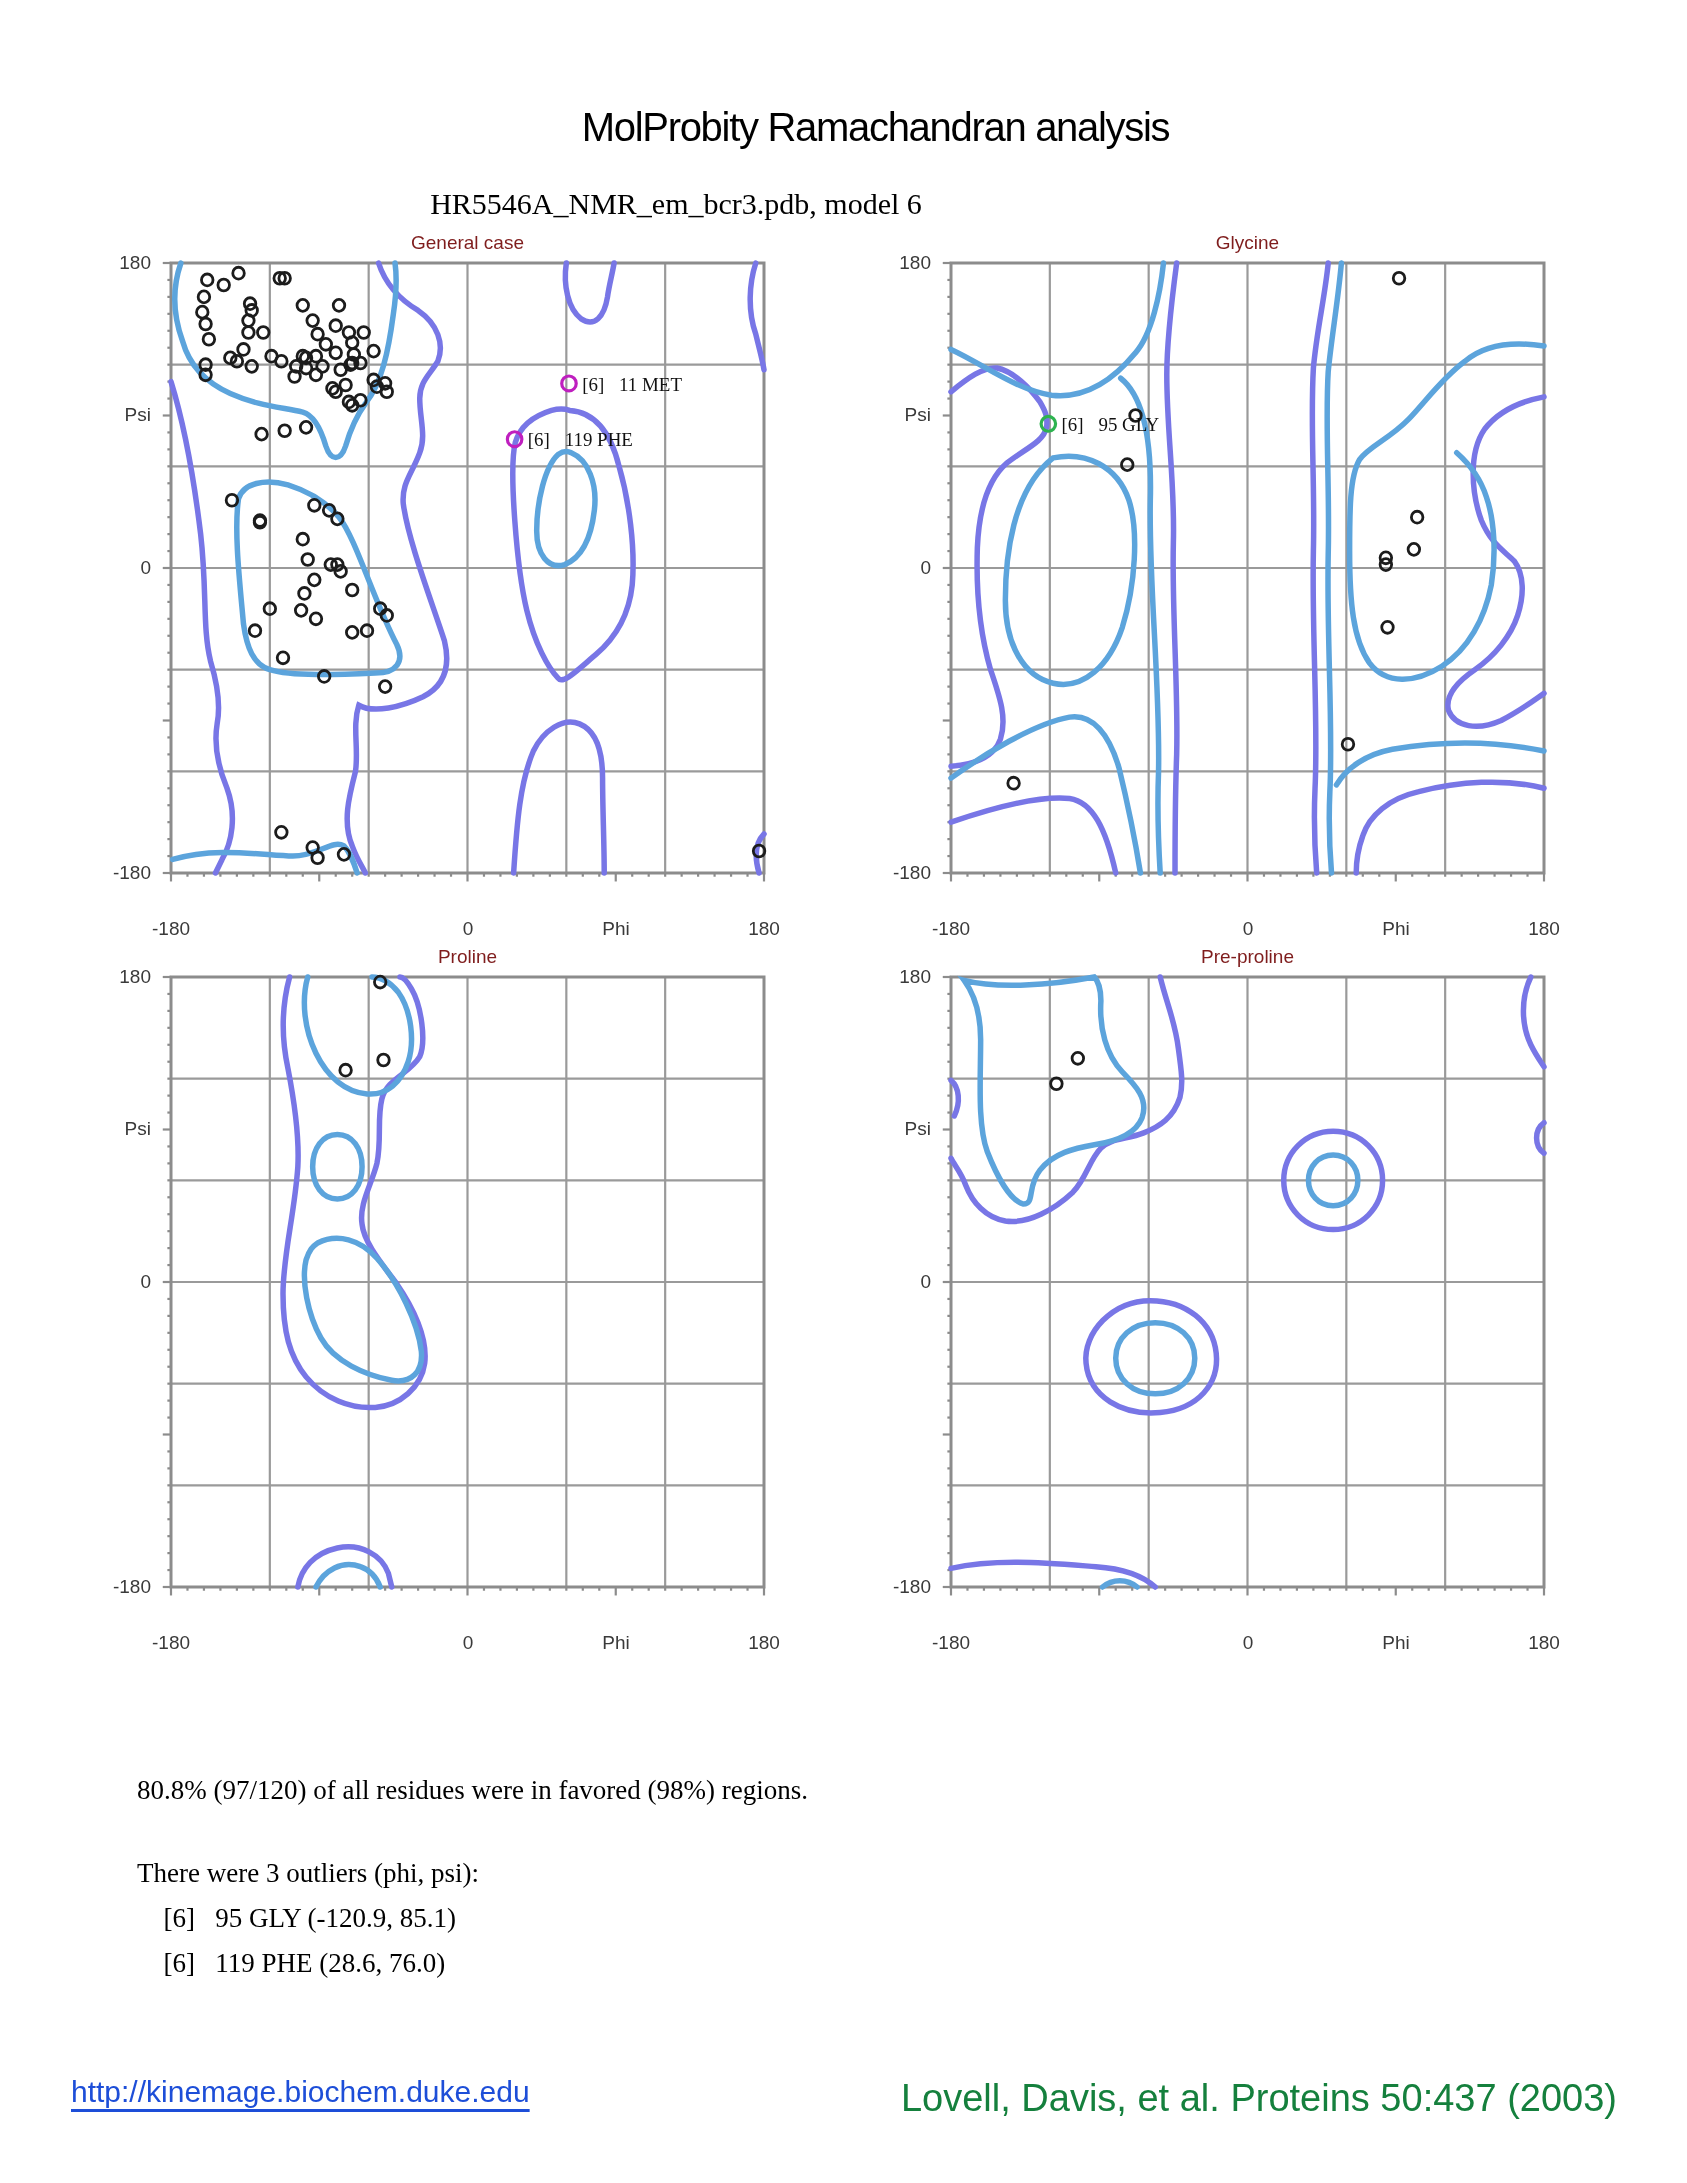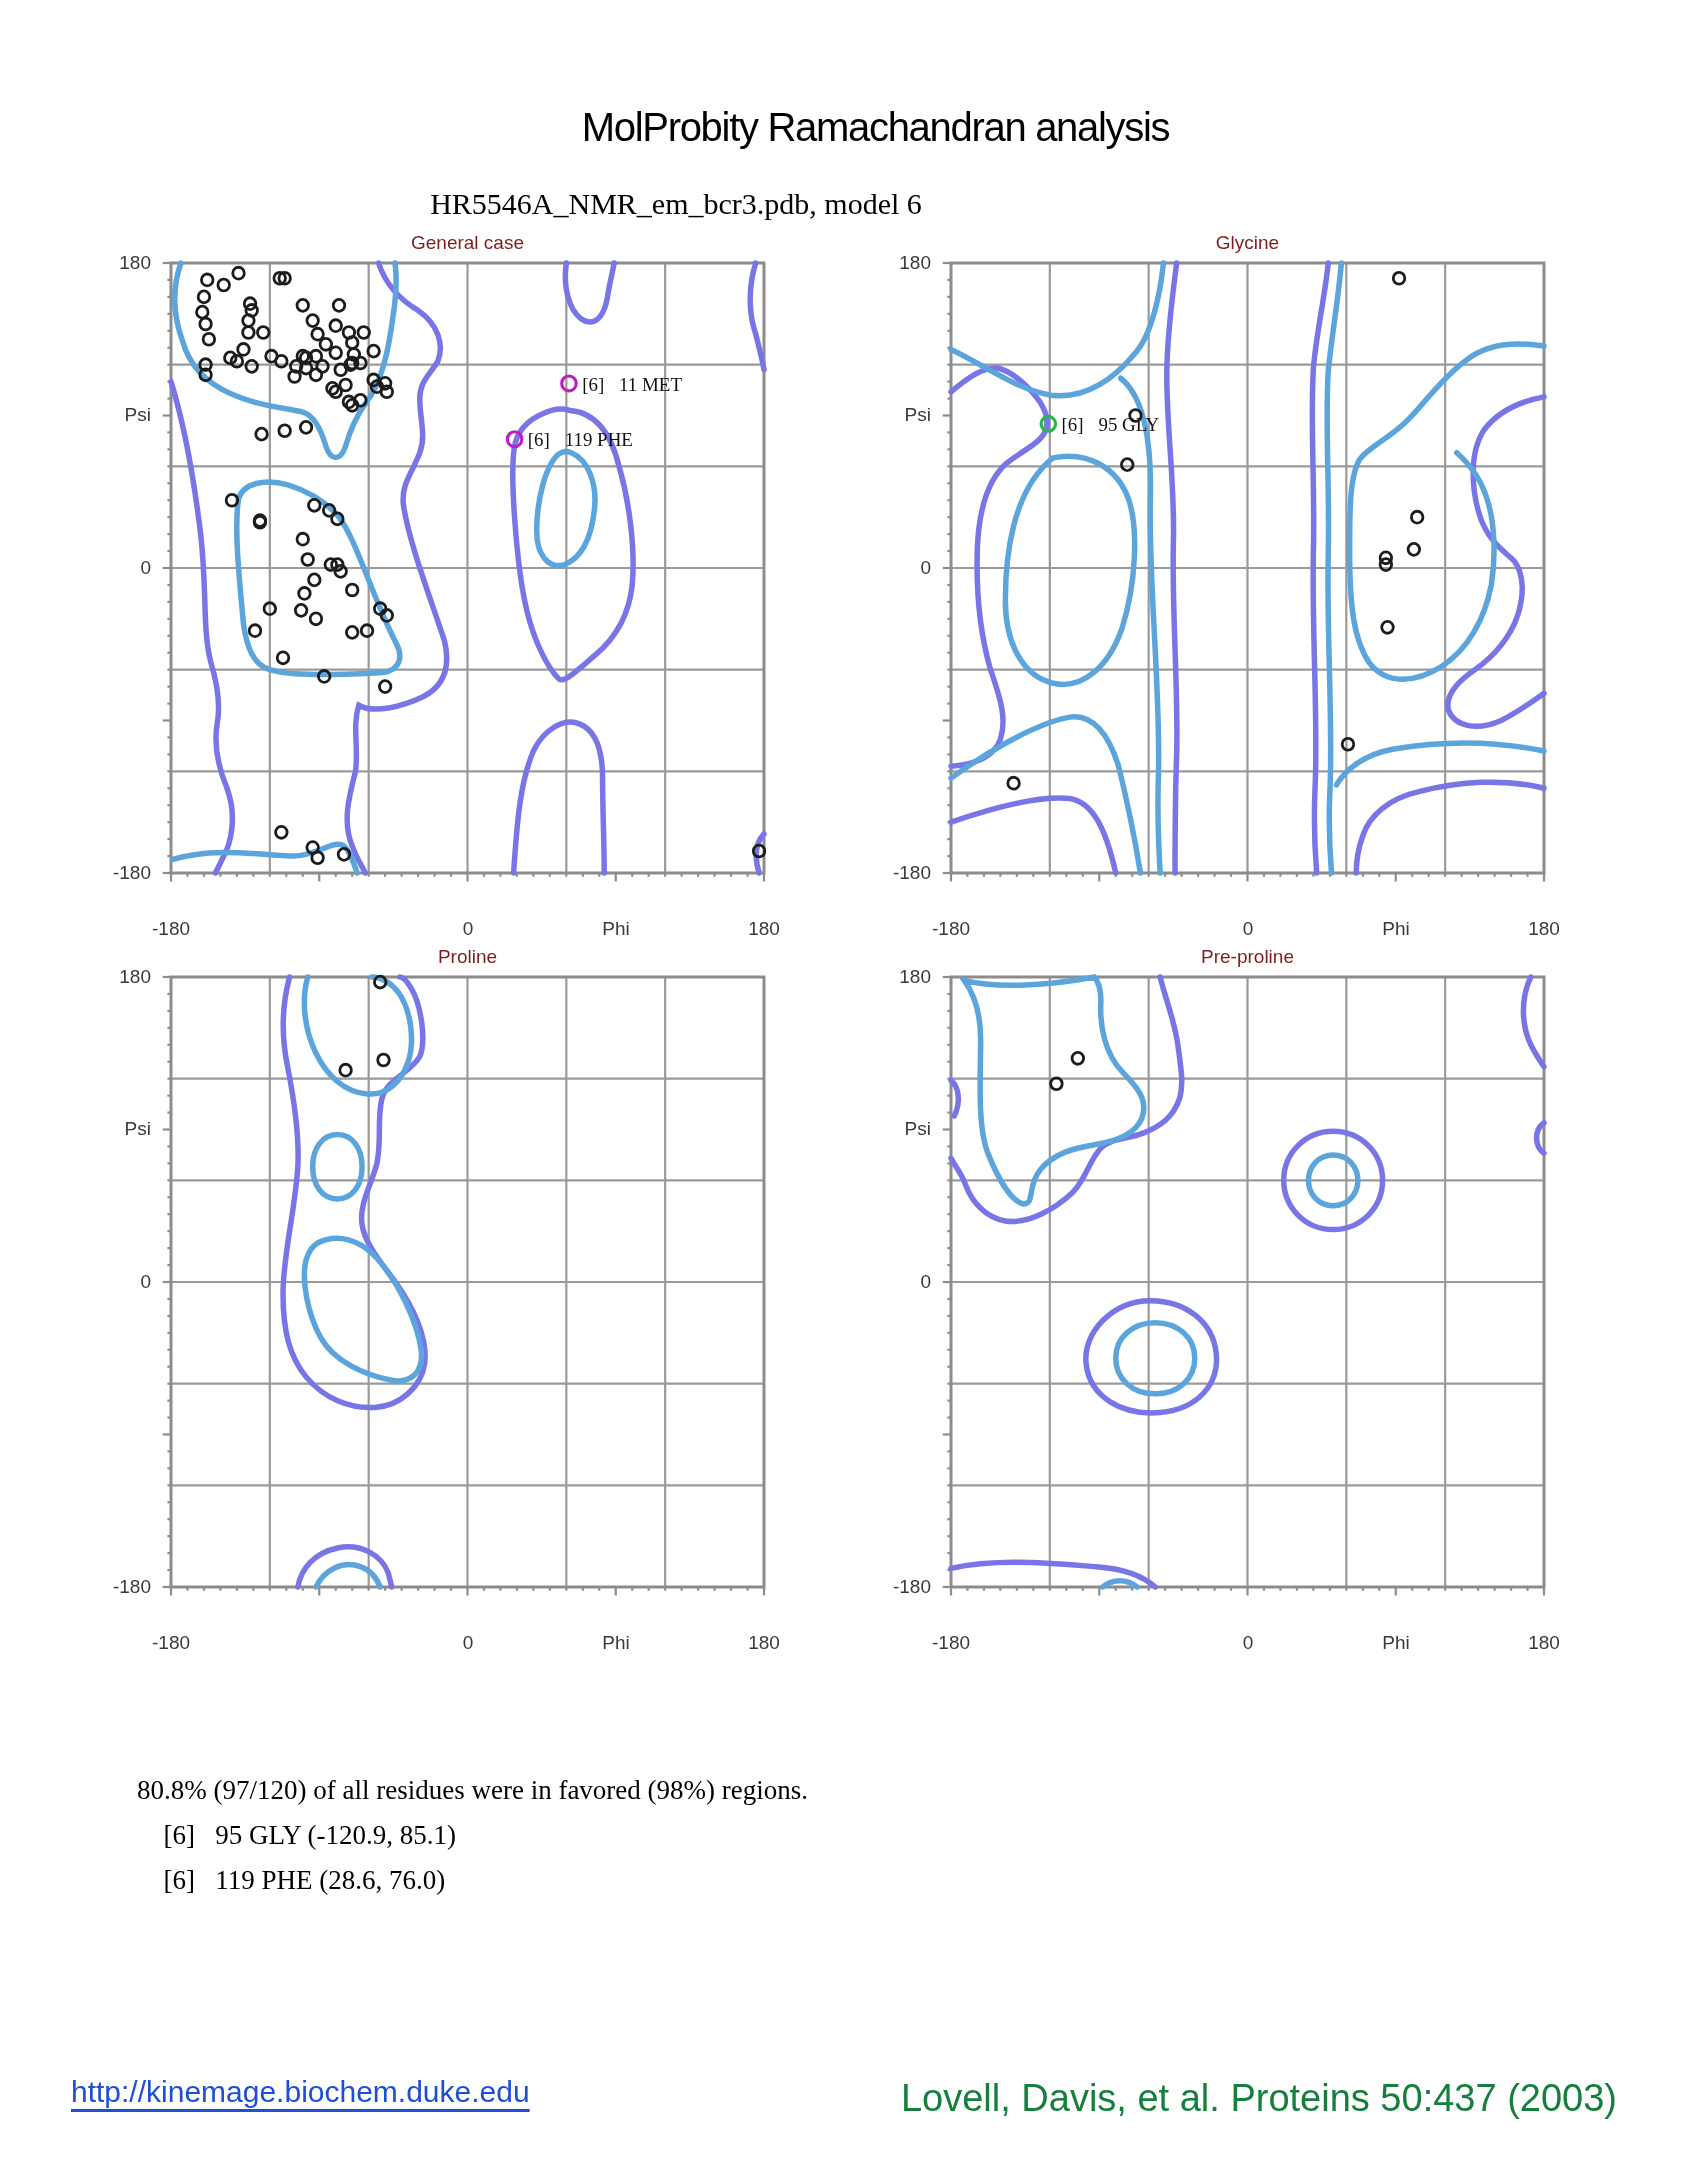--- a/index.html
+++ b/index.html
@@ -573,19 +573,20 @@
   <div class="ylab" style="top:305px">0</div>
   <div class="ylab" style="top:610px">-180</div>
   <div class="xlab" style="left:0px">-180</div>
   <div class="xlab" style="left:297px">0</div>
   <div class="xlab" style="left:445px">Phi</div>
   <div class="xlab" style="left:593px">180</div>
 </div>
 
 <div class="summary">
   <div class="sline">80.8% (97/120) of all residues were in favored (98%) regions.</div>
+  <div class="sheading">There were 3 outliers (phi, psi):</div>
   <div class="sitem">[6]   95 GLY (-120.9, 85.1)</div>
   <div class="sitem">[6]   119 PHE (28.6, 76.0)</div>
 </div>
 
 <a class="flink">http://kinemage.biochem.duke.edu</a>
 <div class="citation">Lovell, Davis, et al. Proteins 50:437 (2003)</div>
 
 
 </body></html>

